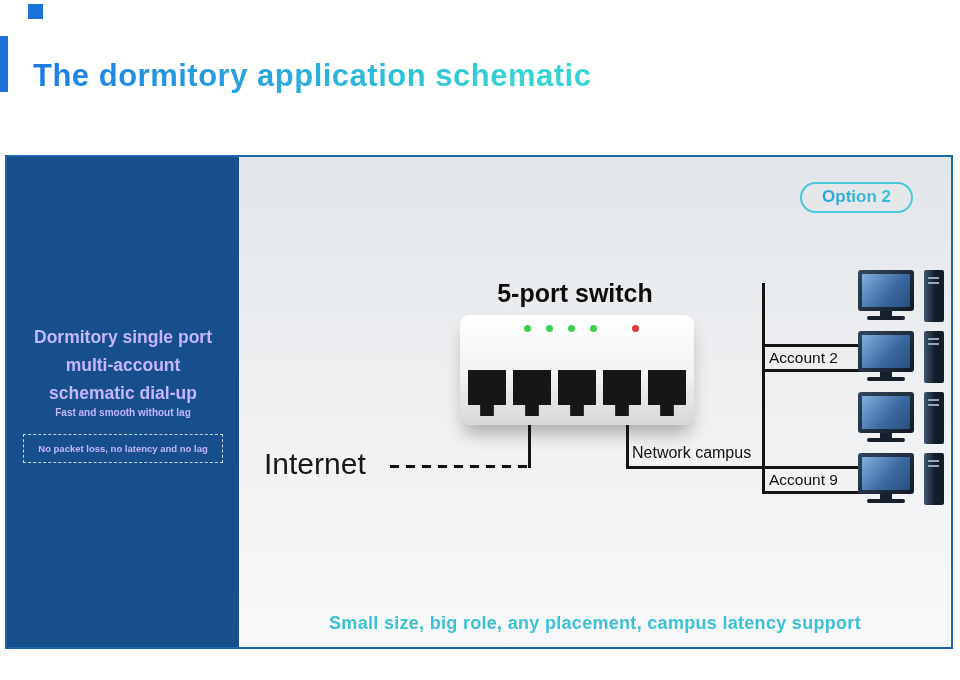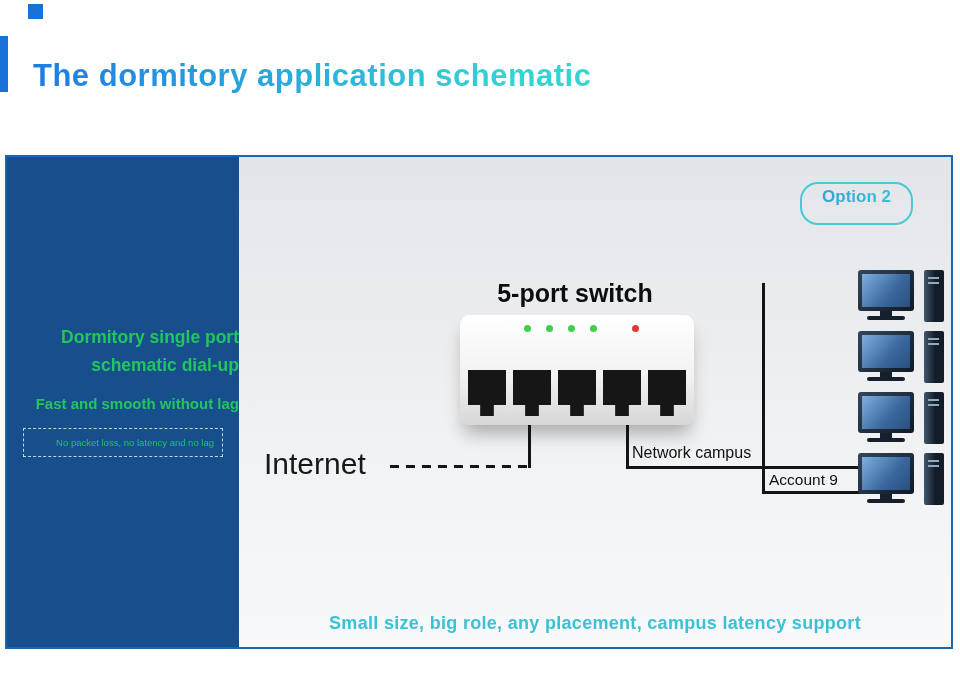--- a/index.html
+++ b/index.html
@@ -14,27 +14,27 @@
   *{margin:0;padding:0;box-sizing:border-box}
   body{font-family:"Liberation Sans","DejaVu Sans",sans-serif;background:#fff}
   .page{position:relative;width:960px;height:680px;background:#fff;overflow:hidden}
   .deco{position:absolute;background:var(--deco_blue)}
   .deco-a{left:28px;top:4px;width:15px;height:15px}
   .deco-b{left:0;top:36px;width:8px;height:56px}
   .page-title{position:absolute;left:33px;top:58px;font-size:31px;font-weight:bold;letter-spacing:.5px;
     background:linear-gradient(90deg,var(--title_gradient_start) 0%,var(--title_gradient_end) 85%);
     -webkit-background-clip:text;background-clip:text;color:transparent}
   .panel{position:absolute;left:5px;top:155px;width:948px;height:494px;border:2px solid var(--panel_border);background:#fff}
-  .sidebar{position:absolute;left:0;top:0;bottom:0;width:232px;background:var(--sidebar_bg);color:#22c55e;text-align:right}
+  .sidebar{position:absolute;left:0;top:0;bottom:0;width:232px;background:var(--sidebar_bg);color:#c4b5fd;text-align:center}
   .sb-headline{margin-top:166px;font-size:17.5px;font-weight:bold;line-height:28px}
-  .sb-subhead{margin-top:16px;font-size:15px;font-weight:bold}
-  .sb-note{margin:16px auto 0;width:200px;border:1px dashed #c7d3e0;padding:8px 8px;font-size:9.5px;font-weight:normal}
+  .sb-subhead{margin-top:0;font-size:10px;font-weight:bold}
+  .sb-note{margin:16px auto 0;width:200px;border:1px dashed #c7d3e0;padding:8px 8px;font-size:9.5px;font-weight:bold}
   .canvas{position:absolute;left:232px;top:0;right:0;bottom:0;overflow:hidden;
     background:linear-gradient(180deg,#e3e6e9 0%,#edeff1 45%,#f8f9fa 100%)}
-  .option-pill{position:absolute;top:25px;right:38px;padding:3px 20px 16px;border:2px solid #49c8da;border-radius:18px;
+  .option-pill{position:absolute;top:25px;right:38px;padding:3px 20px 4px;border:2px solid #49c8da;border-radius:18px;
     font-size:17px;font-weight:bold;
     background:linear-gradient(90deg,#2f9ad8,#35cbd8);-webkit-background-clip:text;background-clip:text;color:transparent}
   .switch-label{position:absolute;left:196px;top:122px;width:280px;text-align:center;font-size:25px;font-weight:bold;color:#0d0d0d}
   .switch{position:absolute;left:221px;top:158px;width:234px;height:110px;border-radius:10px;
     background:linear-gradient(180deg,#ffffff 0%,#f2f2f2 55%,#d7d7d7 100%);
     box-shadow:0 12px 18px -4px rgba(0,0,0,.3), inset 0 1px 0 #fff}
   .led{position:absolute;top:10px;width:7px;height:7px;border-radius:50%;background:#3ecf4f}
   .led-0{left:64px}.led-1{left:86px}.led-2{left:108px}.led-3{left:130px}.led-4{left:172px}
   .ports{position:absolute;left:0;right:0;bottom:9px;display:flex;justify-content:center;gap:7px}
   .port{width:38px;height:46px;background:#161616;
@@ -71,20 +71,21 @@
 <div class="page">
   <div class="deco deco-a"></div>
   <div class="deco deco-b"></div>
   <h1 class="page-title">The dormitory application schematic</h1>
 
   <div class="panel">
 
     <aside class="sidebar">
       <div class="sb-headline">
         <div>Dormitory single port</div>
+        <div>multi-account</div>
         <div>schematic dial-up</div>
       </div>
       <div class="sb-subhead">Fast and smooth without lag</div>
       <div class="sb-note">No packet loss, no latency and no lag</div>
     </aside>
 
     <div class="canvas">
       <div class="option-pill">Option 2</div>
 
       <div class="switch-label">5-port switch</div>
@@ -106,20 +107,23 @@
 
       <div class="cable cable-left-v"></div>
       <div class="cable cable-right-v"></div>
       <div class="cable cable-right-h"></div>
       <div class="trunk"></div>
       <div class="dash-line"></div>
 
       <div class="internet">Internet</div>
       <div class="netcable-label">Network campus</div>
 
+      <div class="acct acct-2">
+        <span class="acct-label">Account 2</span>
+      </div>
       <div class="acct acct-4">
         <span class="acct-label">Account 9</span>
       </div>
 
       <div class="computer comp-1">
         <div class="monitor">
             <div class="screen"></div>
           </div>
         <div class="stand"></div>
         <div class="mbase"></div>

